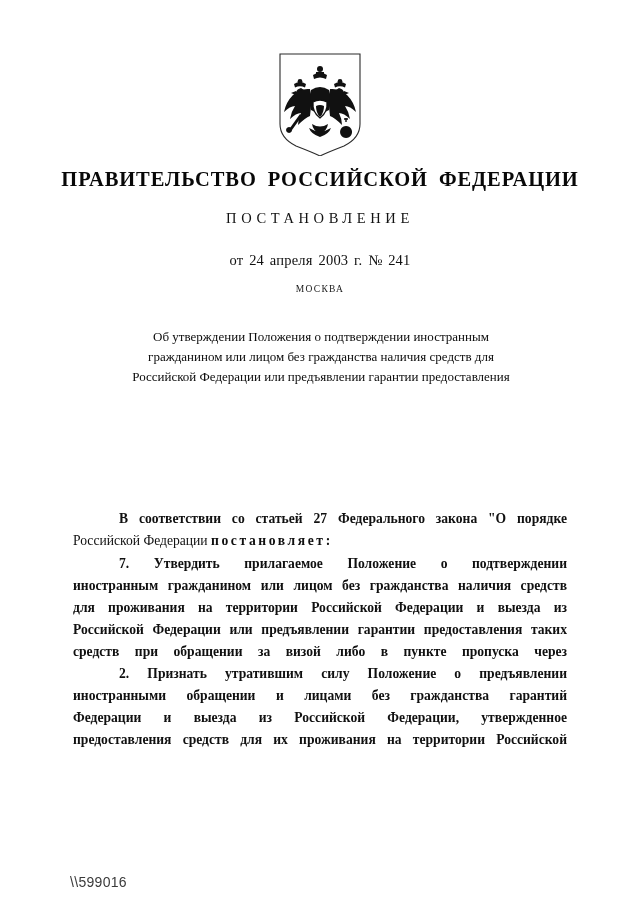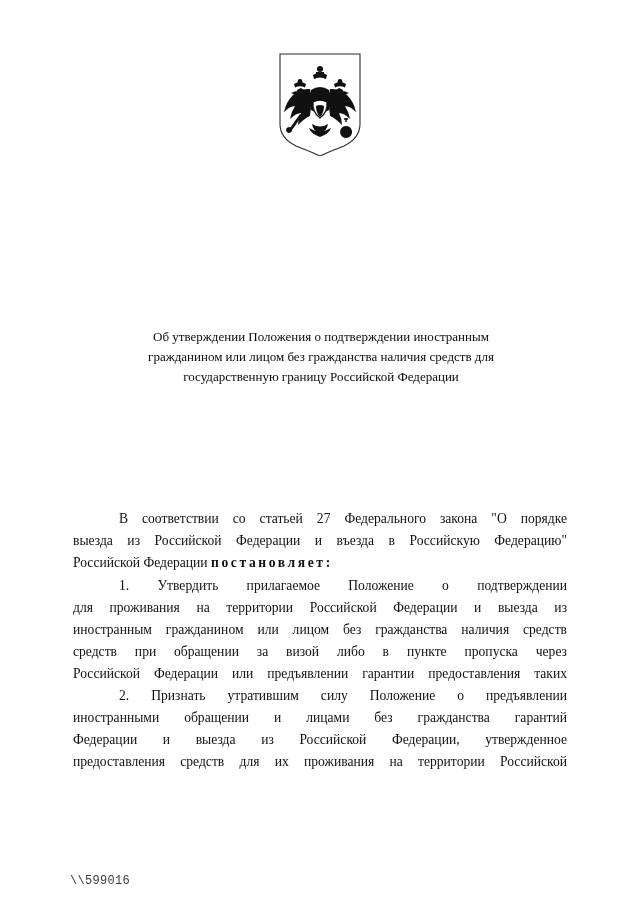--- a/index.html
+++ b/index.html
@@ -97,41 +97,42 @@
     text-align: justify;
     text-align-last: left;
     text-indent: 46px;
     margin: 0 0 0.5px 0;
   }
   .para .justline {
     display: block;
     text-align: justify;
     text-align-last: justify;
     text-indent: 0;
+    font-weight: bold;
   }
   .para .justline.first { text-indent: 46px; }
   .para .lastline {
     display: block;
     text-align: right;
     text-indent: 0;
   }
   .spaced-bold {
     font-weight: bold;
     letter-spacing: 2.6px;
   }
 
   
   #footer-mark {
     position: absolute;
     left: 70px;
     top: 874px;
-    font-size: 12px;
+    font-size: 14px;
     letter-spacing: 0.3px;
     color: #3a3a3a;
-    font-family: Liberation Mono, monospace;
+    font-family: Liberation Sans, sans-serif;
   }
 </style>
 </head>
 <body>
 
 <div id="page">
 
   <div id="emblem-block">
     <svg id="emblem" viewBox="0 0 92 104" aria-hidden="true">
 
@@ -170,41 +171,46 @@
 
         <path d="M-7,0 q7,-4 14,0 q1,10 -7,16 q-8,-6 -7,-16 z" fill="#ffffff" stroke="#111111" stroke-width="1.3"></path>
         <path d="M-4,4 q4,-2 8,0 q0,7 -4,11 q-4,-4 -4,-11 z" fill="#111111"></path>
 
         <path d="M-8,22 q8,5 16,0 q-1,7 -8,10 q-7,-3 -8,-10 z"></path>
         <path d="M-11,26 q11,7 22,0 q-2,6 -11,9 q-9,-3 -11,-9 z"></path>
       </g>
     </svg>
   </div>
 
+  <div id="header-block">
+    <div id="org-title">ПРАВИТЕЛЬСТВО РОССИЙСКОЙ ФЕДЕРАЦИИ</div>
+    <div id="doc-kind">ПОСТАНОВЛЕНИЕ</div>
+    <div id="doc-date-line">от  24 апреля 2003 г.  № 241</div>
+    <div id="doc-city">МОСКВА</div>
+  </div>
 
   <div id="subject-block">
     <span class="ln">Об утверждении Положения о подтверждении иностранным</span>
     <span class="ln">гражданином или лицом без гражданства наличия средств для</span>
-    <span class="ln">государственную границу Российской Федерации</span>
+    <span class="ln">Российской Федерации или предъявлении гарантии предоставления</span>
   </div>
 
   <div id="body-block">
 
     <p class="para">
       <span class="justline first">В  соответствии  со  статьей 27  Федерального  закона  "О  порядке</span>
-      <span class="justline">выезда  из  Российской  Федерации  и  въезда  в  Российскую  Федерацию"</span>
       <span class="lastline"><span>Российской Федерации </span><span class="spaced-bold">постановляет:</span></span>
     </p>
 
     <p class="para">
-      <span class="justline first">1. Утвердить       прилагаемое      Положение      о      подтверждении</span>
+      <span class="justline first">7. Утвердить       прилагаемое      Положение      о      подтверждении</span>
+      <span class="justline">иностранным гражданином или лицом без гражданства наличия средств</span>
       <span class="justline">для  проживания  на  территории  Российской  Федерации  и  выезда  из</span>
-      <span class="justline">иностранным гражданином или лицом без гражданства наличия средств</span>
+      <span class="justline">Российской Федерации или предъявлении гарантии предоставления таких</span>
       <span class="justline">средств   при   обращении   за   визой   либо   в   пункте   пропуска   через</span>
-      <span class="justline">Российской Федерации или предъявлении гарантии предоставления таких</span>
     </p>
 
     <p class="para">
       <span class="justline first">2. Признать     утратившим     силу     Положение     о     предъявлении</span>
       <span class="justline">иностранными    обращении    и    лицами    без    гражданства    гарантий</span>
       <span class="justline">Федерации     и     выезда     из     Российской     Федерации,     утвержденное</span>
       <span class="justline">предоставления средств для их проживания на территории Российской</span>
     </p>
 
   </div>

